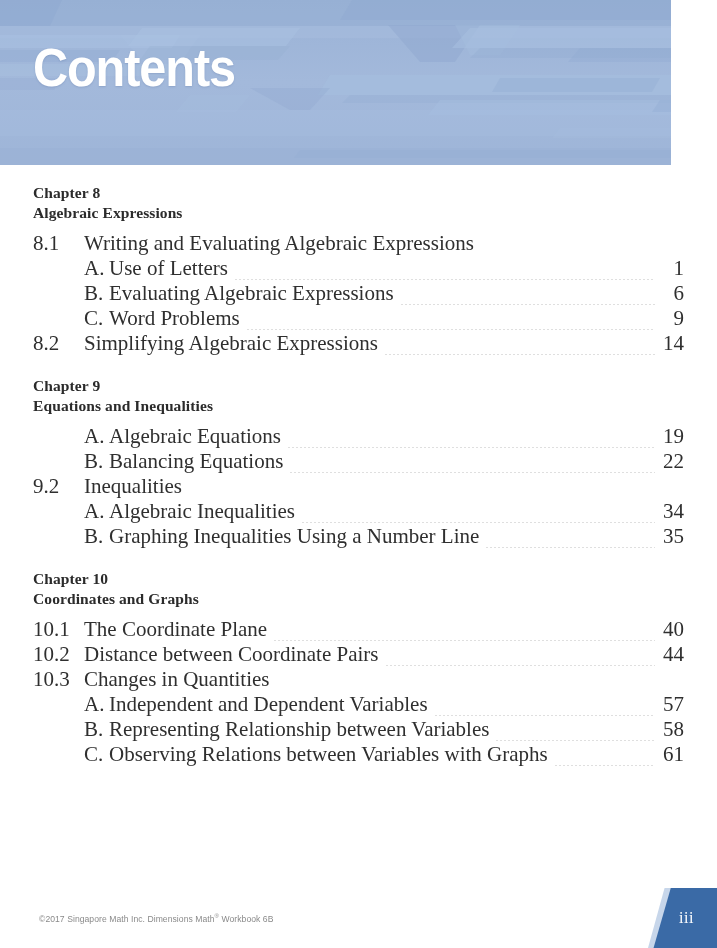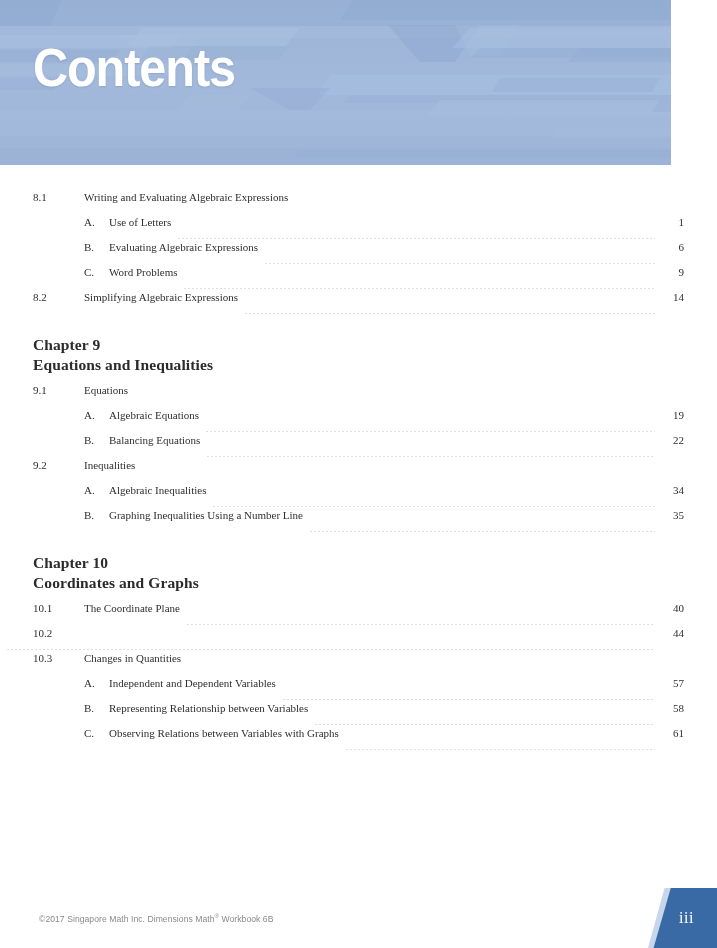--- a/index.html
+++ b/index.html
@@ -73,21 +73,21 @@
   }
 
   .entries {
     margin-top: 9px;
   }
 
   .row {
     position: relative;
     display: flex;
     align-items: baseline;
-    font-size: 11px;
+    font-size: 21px;
     color: #2f2f2f;
     line-height: 1.0;
     height: 25px;
     padding-right: 33px;
   }
   .row .num {
     position: absolute;
     left: 33px;
     width: 50px;
     text-align: left;
@@ -239,20 +239,24 @@
 
     <polygon points="560,128 717,128 717,138 552,138" fill="#a9c1e1" opacity="0.25"></polygon>
     <polygon points="300,150 717,150 717,158 294,158" fill="#93add2" opacity="0.22"></polygon>
   </svg>
   <div class="banner-title">Contents</div>
 </div>
 
 <div class="content">
 
   <div class="chapter-block" style="padding-top:18px;">
+    <div class="chapter-head">
+      <span class="ch-line">Chapter 8</span>
+      <span class="ch-line">Algebraic Expressions</span>
+    </div>
     <div class="entries">
 
       <div class="row lvl1">
         <span class="num">8.1</span>
         <span class="label">Writing and Evaluating Algebraic Expressions</span>
         <span class="leader hidden"></span>
         <span class="page"></span>
       </div>
 
       <div class="row lvl2">
@@ -288,26 +292,20 @@
 
   <div class="gap-after-chapter"></div>
 
   <div class="chapter-block">
     <div class="chapter-head">
       <span class="ch-line">Chapter 9</span>
       <span class="ch-line">Equations and Inequalities</span>
     </div>
     <div class="entries">
 
-      <div class="row lvl1">
-        <span class="num">9.1</span>
-        <span class="label">Equations</span>
-        <span class="leader hidden"></span>
-        <span class="page"></span>
-      </div>
 
       <div class="row lvl2">
         <span class="num">A.</span>
         <span class="label">Algebraic Equations</span>
         <span class="leader"></span>
         <span class="page">19</span>
       </div>
 
       <div class="row lvl2">
         <span class="num">B.</span>
@@ -351,20 +349,21 @@
 
       <div class="row lvl1">
         <span class="num">10.1</span>
         <span class="label">The Coordinate Plane</span>
         <span class="leader"></span>
         <span class="page">40</span>
       </div>
 
       <div class="row lvl1">
         <span class="num">10.2</span>
+        <span class="label">Distance between Coordinate Pairs</span>
         <span class="leader"></span>
         <span class="page">44</span>
       </div>
 
       <div class="row lvl1">
         <span class="num">10.3</span>
         <span class="label">Changes in Quantities</span>
         <span class="leader hidden"></span>
         <span class="page"></span>
       </div>

